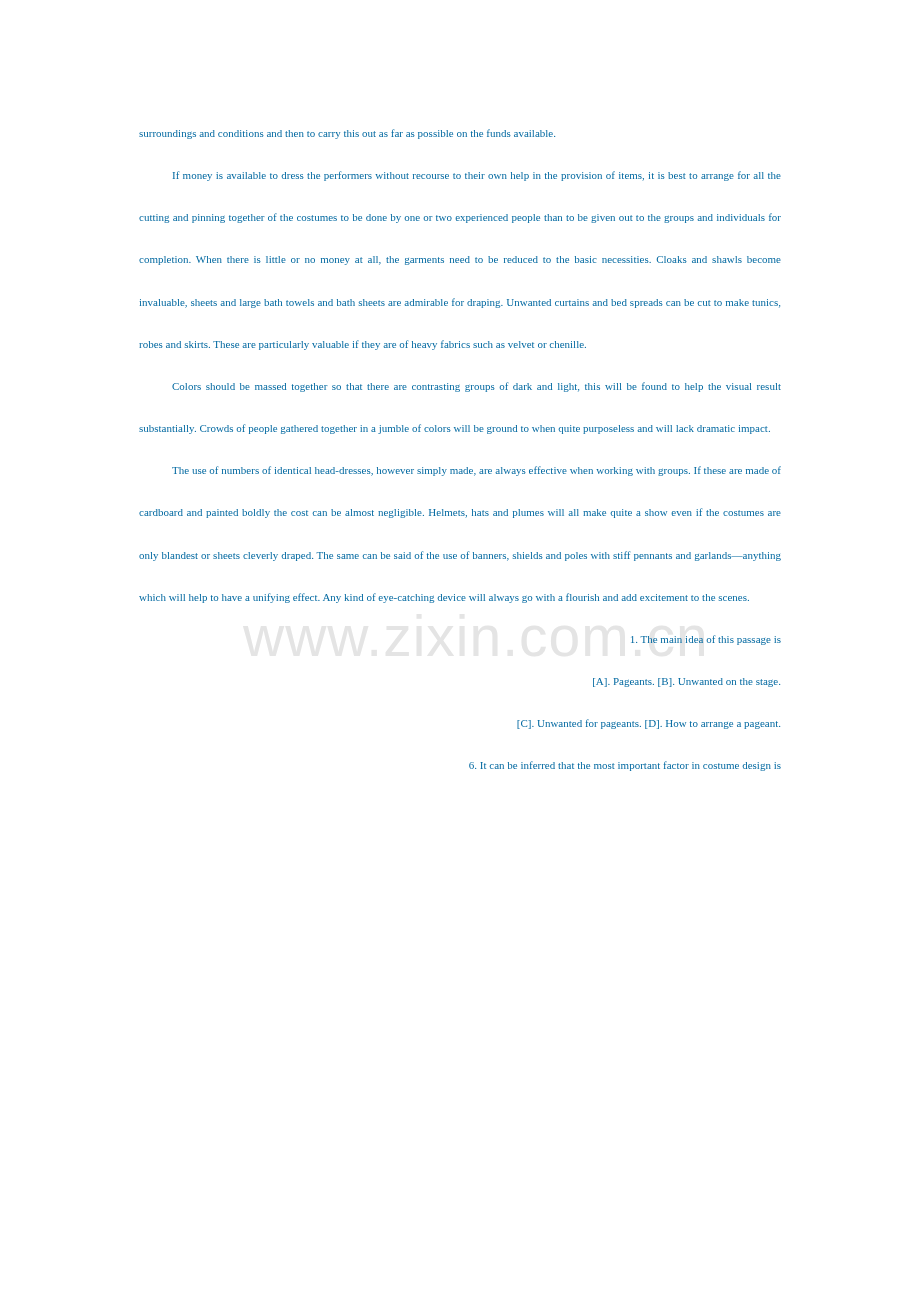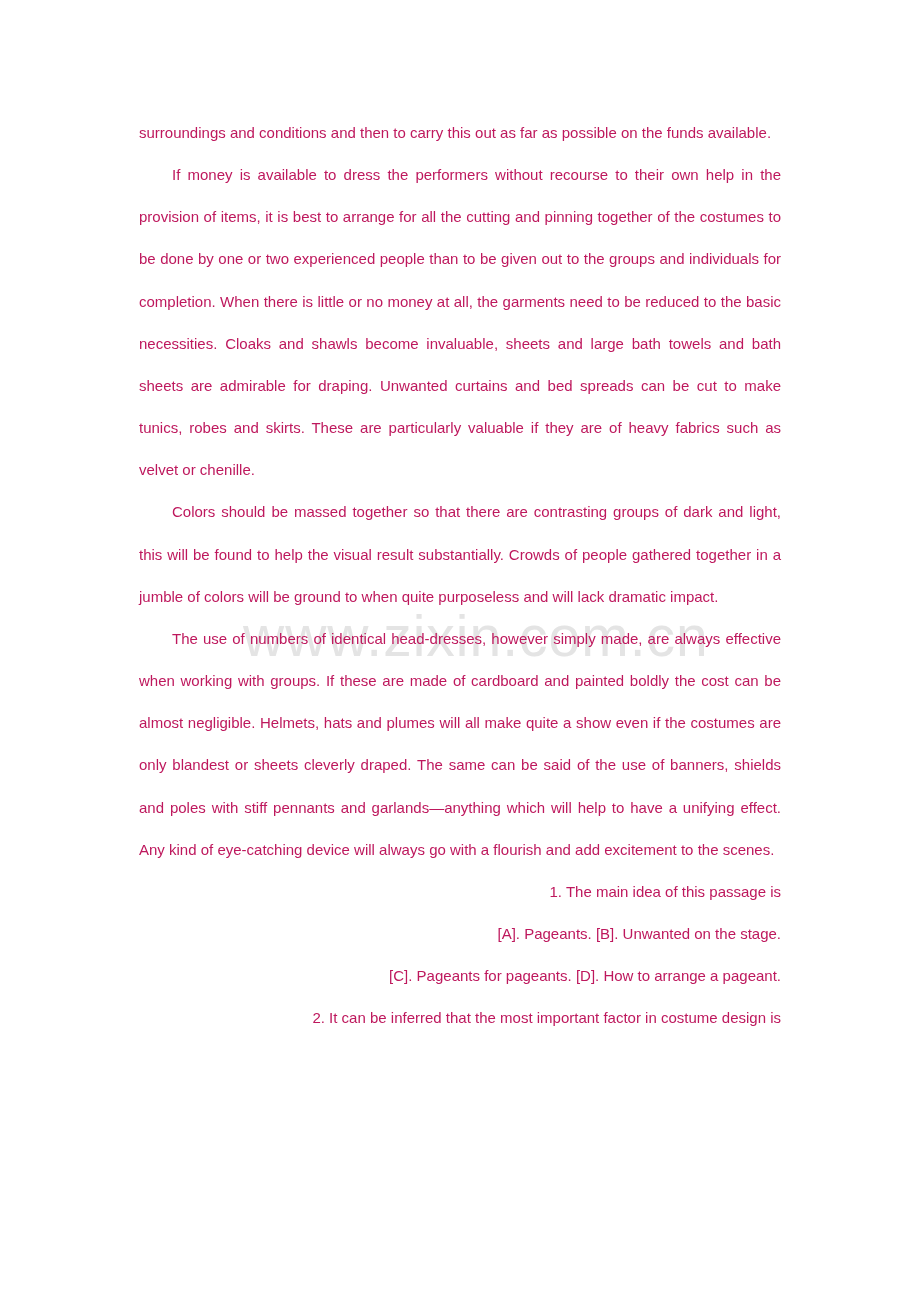--- a/index.html
+++ b/index.html
@@ -1,20 +1,20 @@
 <!DOCTYPE html>
 <html><head>
 <meta charset="utf-8">
 <style>
   html, body { margin: 0; padding: 0; background: #ffffff; }
   body { width: 920px; height: 1302px; position: relative; overflow: hidden; }
   .page {
     position: absolute; left: 139px; top: 112px; width: 642px;
-    font-family: Liberation Sans, sans-serif;
-    font-size: 15px; color: #be185d;
+    font-family: Liberation Serif, serif;
+    font-size: 11px; color: #0369a1;
     line-height: 42.15px;
   }
   .para { margin: 0; text-align: justify; text-indent: 33px; }
   .para.first { text-indent: 0; }
   .q { margin: 0; padding-left: 33px; text-align: right; }
   .watermark {
     position: absolute; left: 243px; top: 596px;
     font-family: "Liberation Sans", sans-serif;
     font-size: 57px; color: #e4e4e4; letter-spacing: 1px;
     line-height: 80px; white-space: nowrap; z-index: 0;
@@ -27,15 +27,15 @@
 
 <div class="watermark">www.zixin.com.cn</div>
 
 <div class="page">
   <p class="para first">surroundings and conditions and then to carry this out as far as possible on the funds available.</p>
   <p class="para">If money is available to dress the performers without recourse to their own help in the provision of items, it is best to arrange for all the cutting and pinning together of the costumes to be done by one or two experienced people than to be given out to the groups and individuals for completion. When there is little or no money at all, the garments need to be reduced to the basic necessities. Cloaks and shawls become invaluable, sheets and large bath towels and bath sheets are admirable for draping. Unwanted curtains and bed spreads can be cut to make tunics, robes and skirts. These are particularly valuable if they are of heavy fabrics such as velvet or chenille.</p>
   <p class="para">Colors should be massed together so that there are contrasting groups of dark and light, this will be found to help the visual result substantially. Crowds of people gathered together in a jumble of colors will be ground to when quite purposeless and will lack dramatic impact.</p>
   <p class="para">The use of numbers of identical head-dresses, however simply made, are always effective when working with groups. If these are made of cardboard and painted boldly the cost can be almost negligible. Helmets, hats and plumes will all make quite a show even if the costumes are only blandest or sheets cleverly draped. The same can be said of the use of banners, shields and poles with stiff pennants and garlands—anything which will help to have a unifying effect. Any kind of eye-catching device will always go with a flourish and add excitement to the scenes.</p>
   <p class="q">1. The main idea of this passage is</p>
   <p class="q">[A]. Pageants. [B]. Unwanted on the stage.</p>
-  <p class="q">[C]. Pageants for pageants. [D]. How to arrange a pageant.</p>
-  <p class="q">2. It can be inferred that the most important factor in costume design is</p>
+  <p class="q">[C]. Unwanted for pageants. [D]. How to arrange a pageant.</p>
+  <p class="q">6. It can be inferred that the most important factor in costume design is</p>
 </div>
 
 </body></html>

